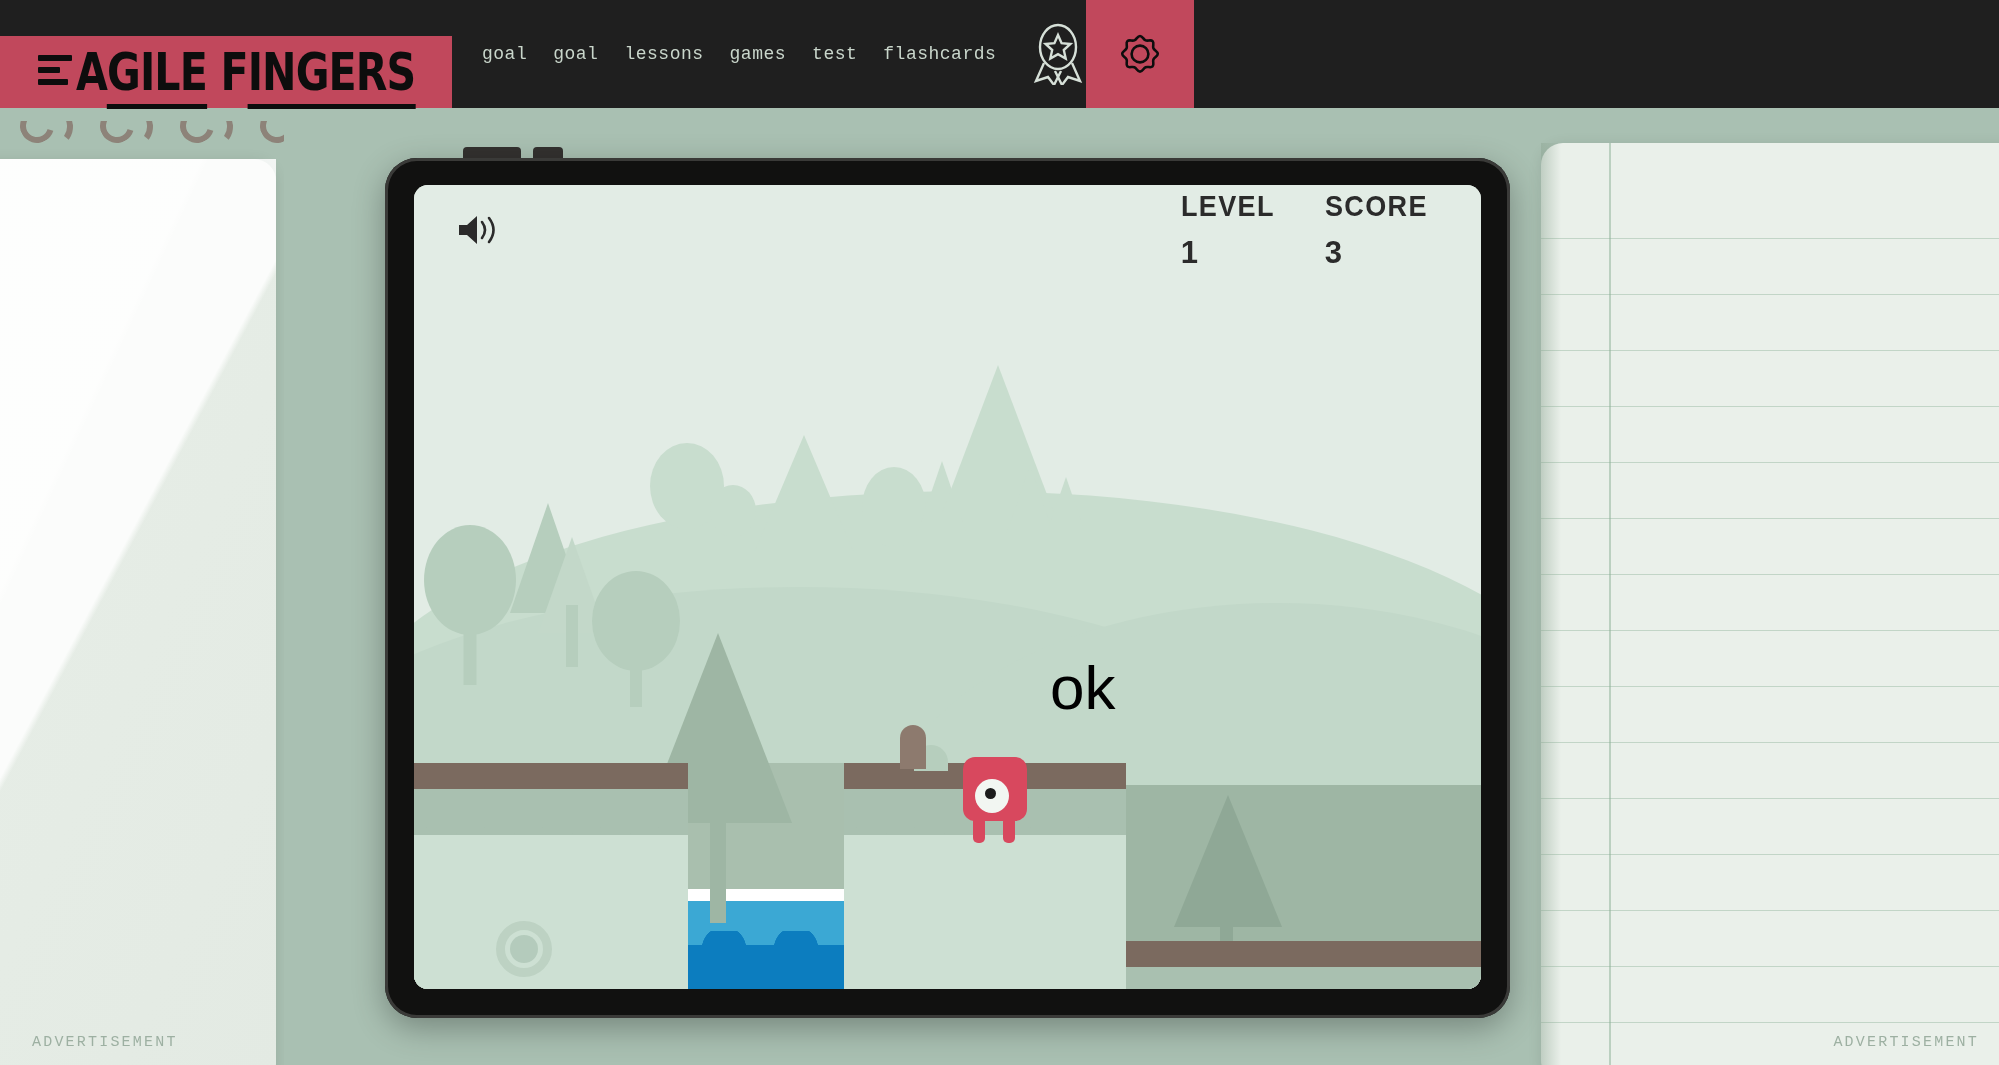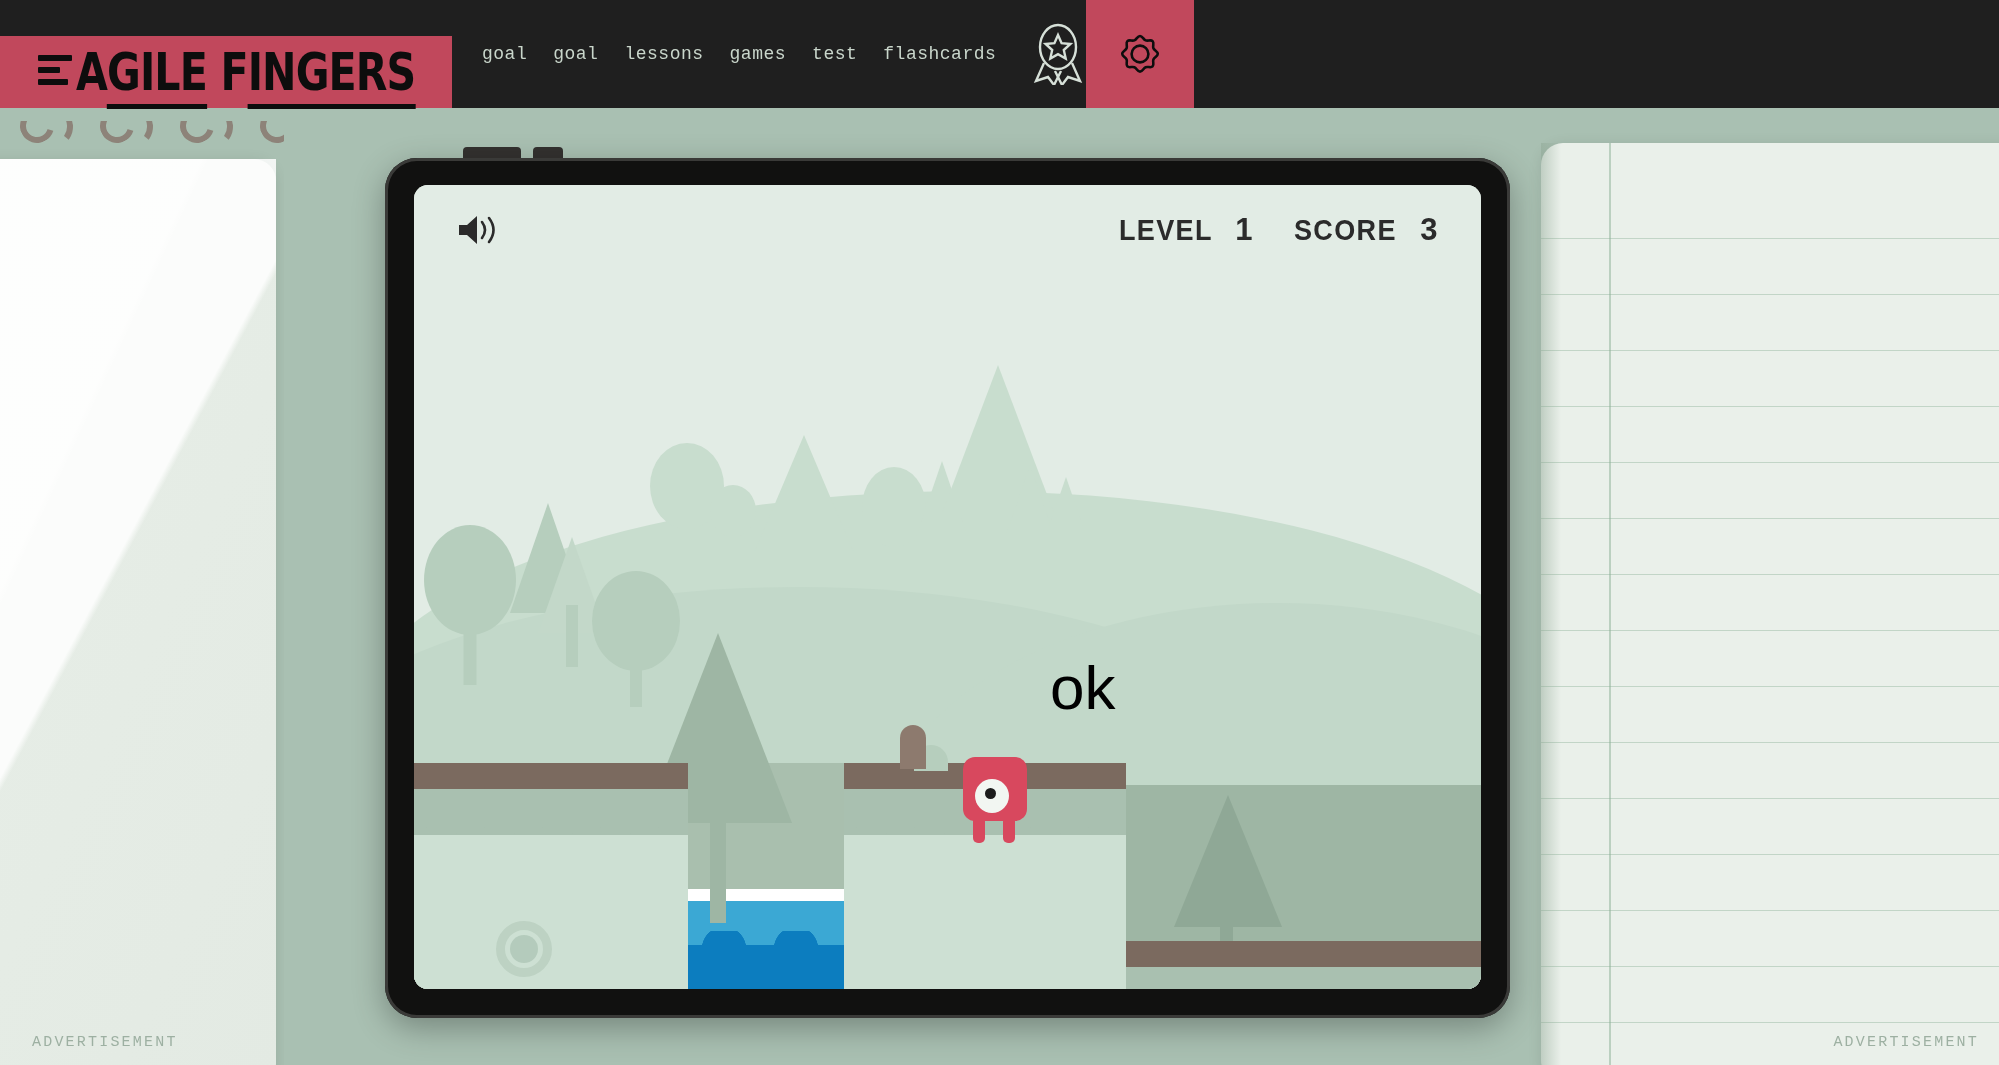--- a/index.html
+++ b/index.html
@@ -213,21 +213,21 @@
   #hud {
     position:absolute; left:0; right:0; top:0; height:90px; z-index:12;
     display:flex; align-items:center; padding:0 42px;
   }
   #speaker-icon { cursor:pointer; display:flex; align-items:center; }
   #hud-right {
     margin-left:auto; display:flex; align-items:baseline; gap:40px;
     font-family:"Liberation Sans Narrow","Liberation Sans",sans-serif;
     font-weight:bold; font-size:30px; color:#2b2b2b; letter-spacing:1.5px;
   }
-  .hud-stat { display:flex; align-items:baseline; gap:12px; }
+  .hud-stat { display:flex; align-items:baseline; gap:12px;flex-direction:column; }
   .hud-stat .lbl { transform:scaleX(0.9); transform-origin:left center; }
   .hud-stat .val { font-size:31px; }
 </style>
 </head>
 <body>
 
 <div id="topbar">
 
   <div id="logo-block">
     <div class="logo-wrap">

